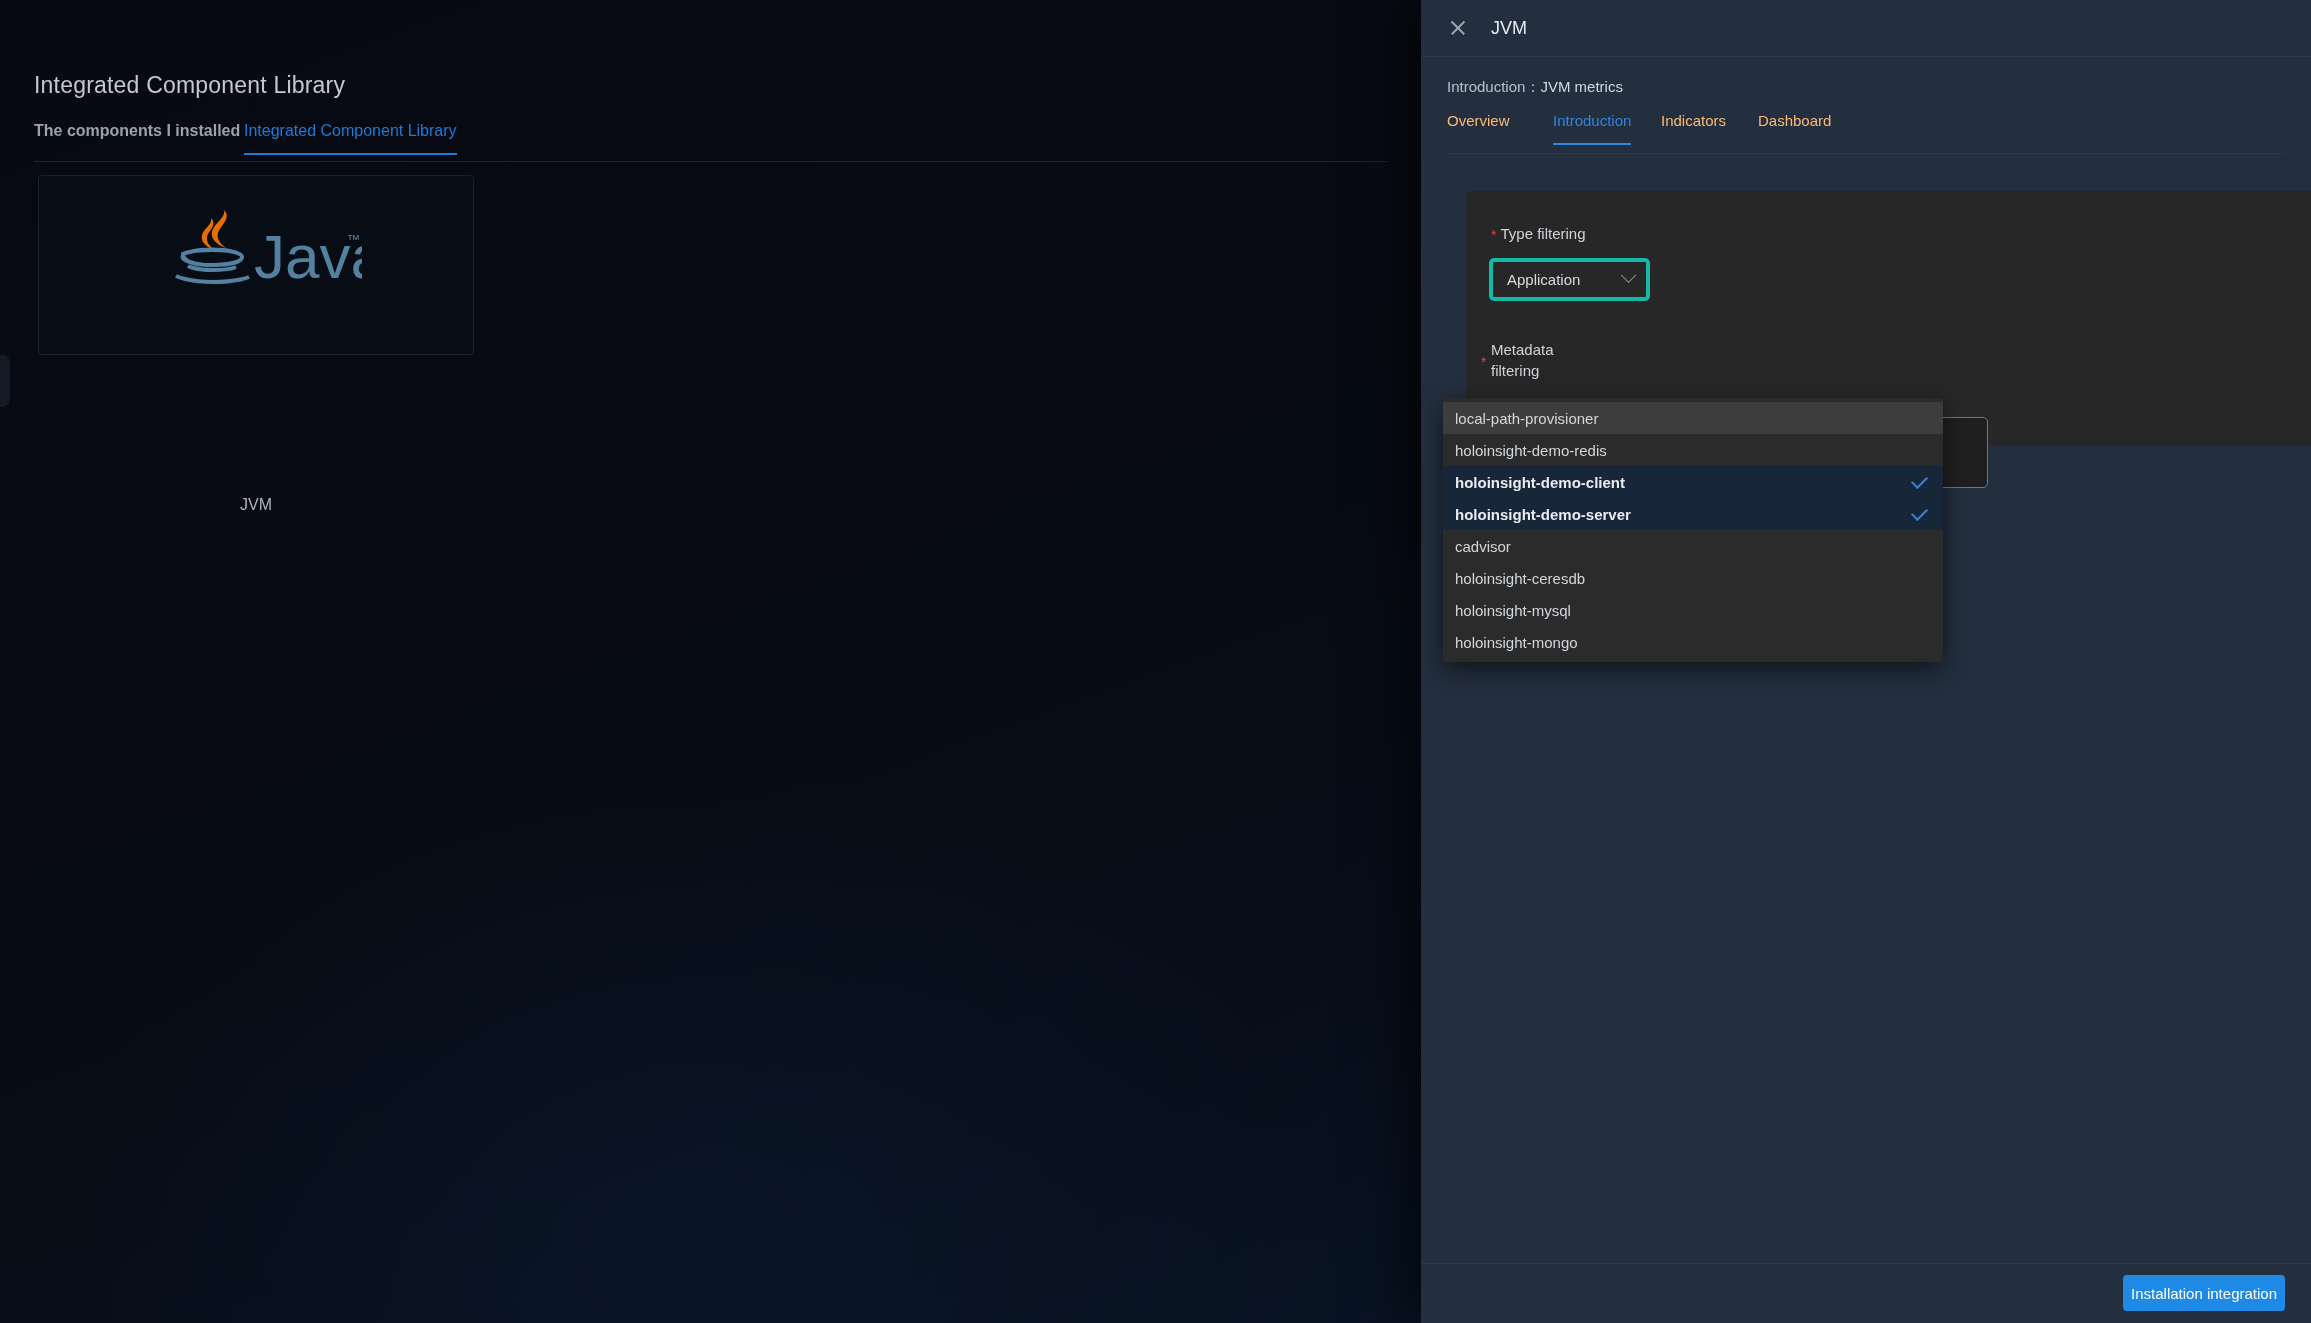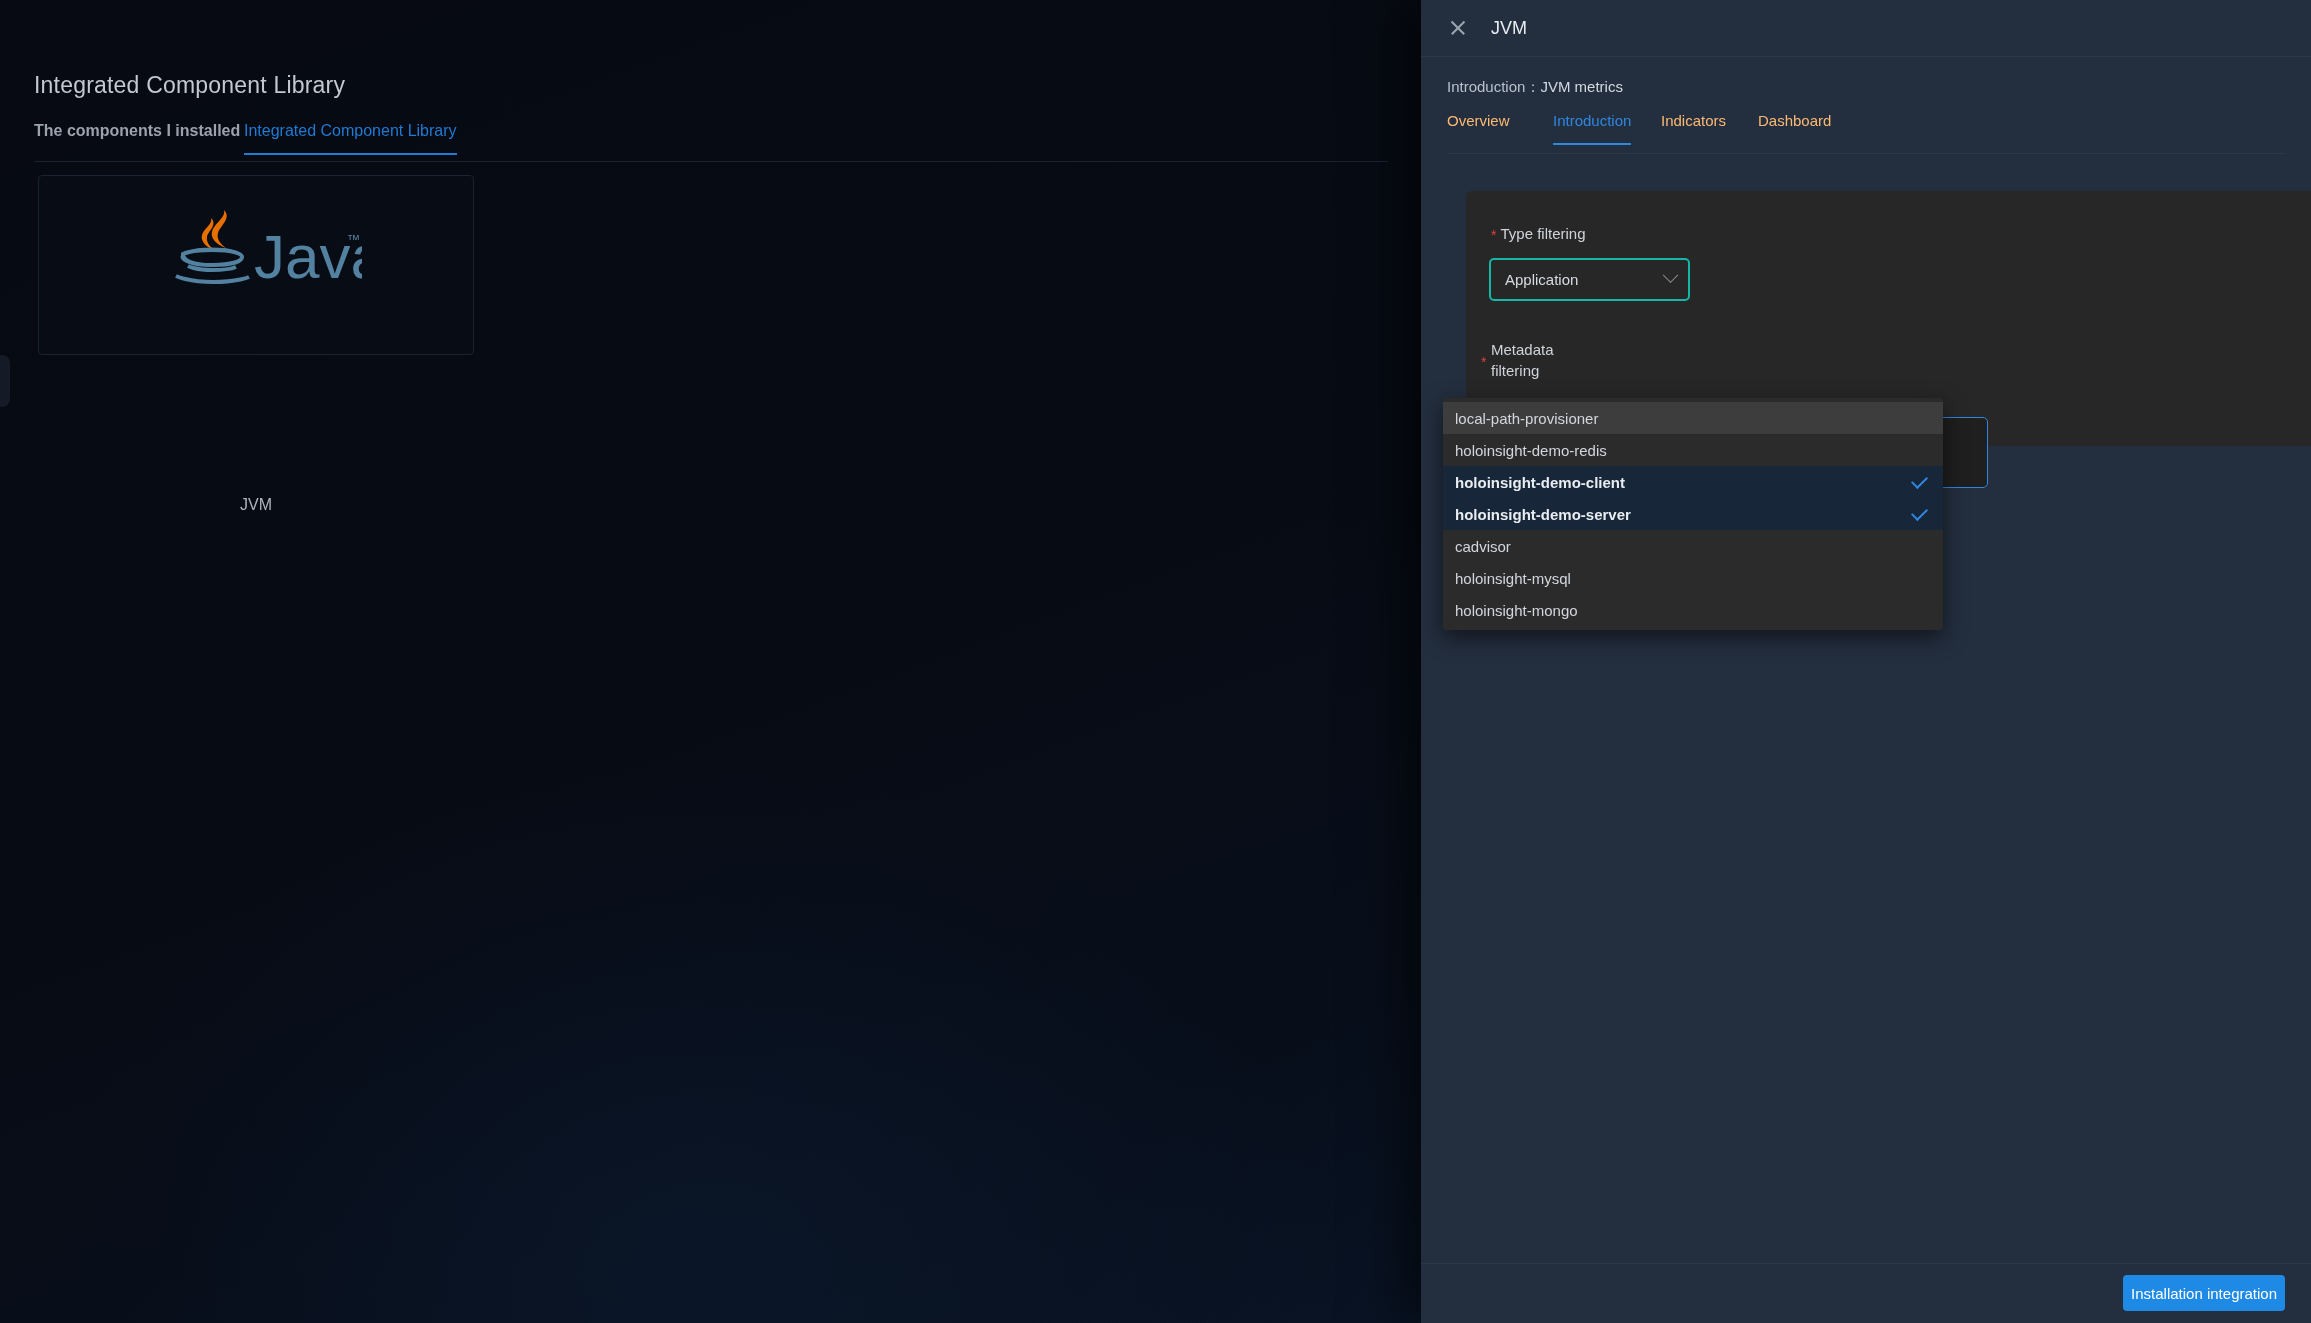--- a/index.html
+++ b/index.html
@@ -169,22 +169,22 @@
     position: absolute;
     left: 25px; top: 34px;
     font-size: 15px; color: #cfd4da;
     white-space: nowrap;
   }
   #type-label .req-star { margin-right: 4px; vertical-align: -1px; }
 
   #type-select {
     position: absolute;
     left: 23px; top: 67px;
-    width: 201px; height: 43px;
-    border: 2px solid #14b8a6;
+    width: 161px; height: 43px;
+    border: 4px solid #14b8a6;
     border-radius: 5px;
     background: transparent;
     display: flex; align-items: center;
     padding: 0 12px 0 14px;
     cursor: pointer;
   }
   #type-select-value { font-size: 15px; color: #d6dbe1; flex: 1; }
   .chev {
     width: 11px; height: 11px;
     border-right: 1.5px solid #8b8b8b;
@@ -386,20 +386,23 @@
         <span class="check"></span>
       </div>
       <div class="opt selected">
         <span class="opt-label">holoinsight-demo-server</span>
         <span class="check"></span>
       </div>
       <div class="opt">
         <span class="opt-label">cadvisor</span>
       </div>
       <div class="opt">
+        <span class="opt-label">holoinsight-ceresdb</span>
+      </div>
+      <div class="opt">
         <span class="opt-label">holoinsight-mysql</span>
       </div>
       <div class="opt">
         <span class="opt-label">holoinsight-mongo</span>
       </div>
     </div>
 
     <div id="drawer-footer">
       <button id="install-btn">Installation integration</button>
     </div>

